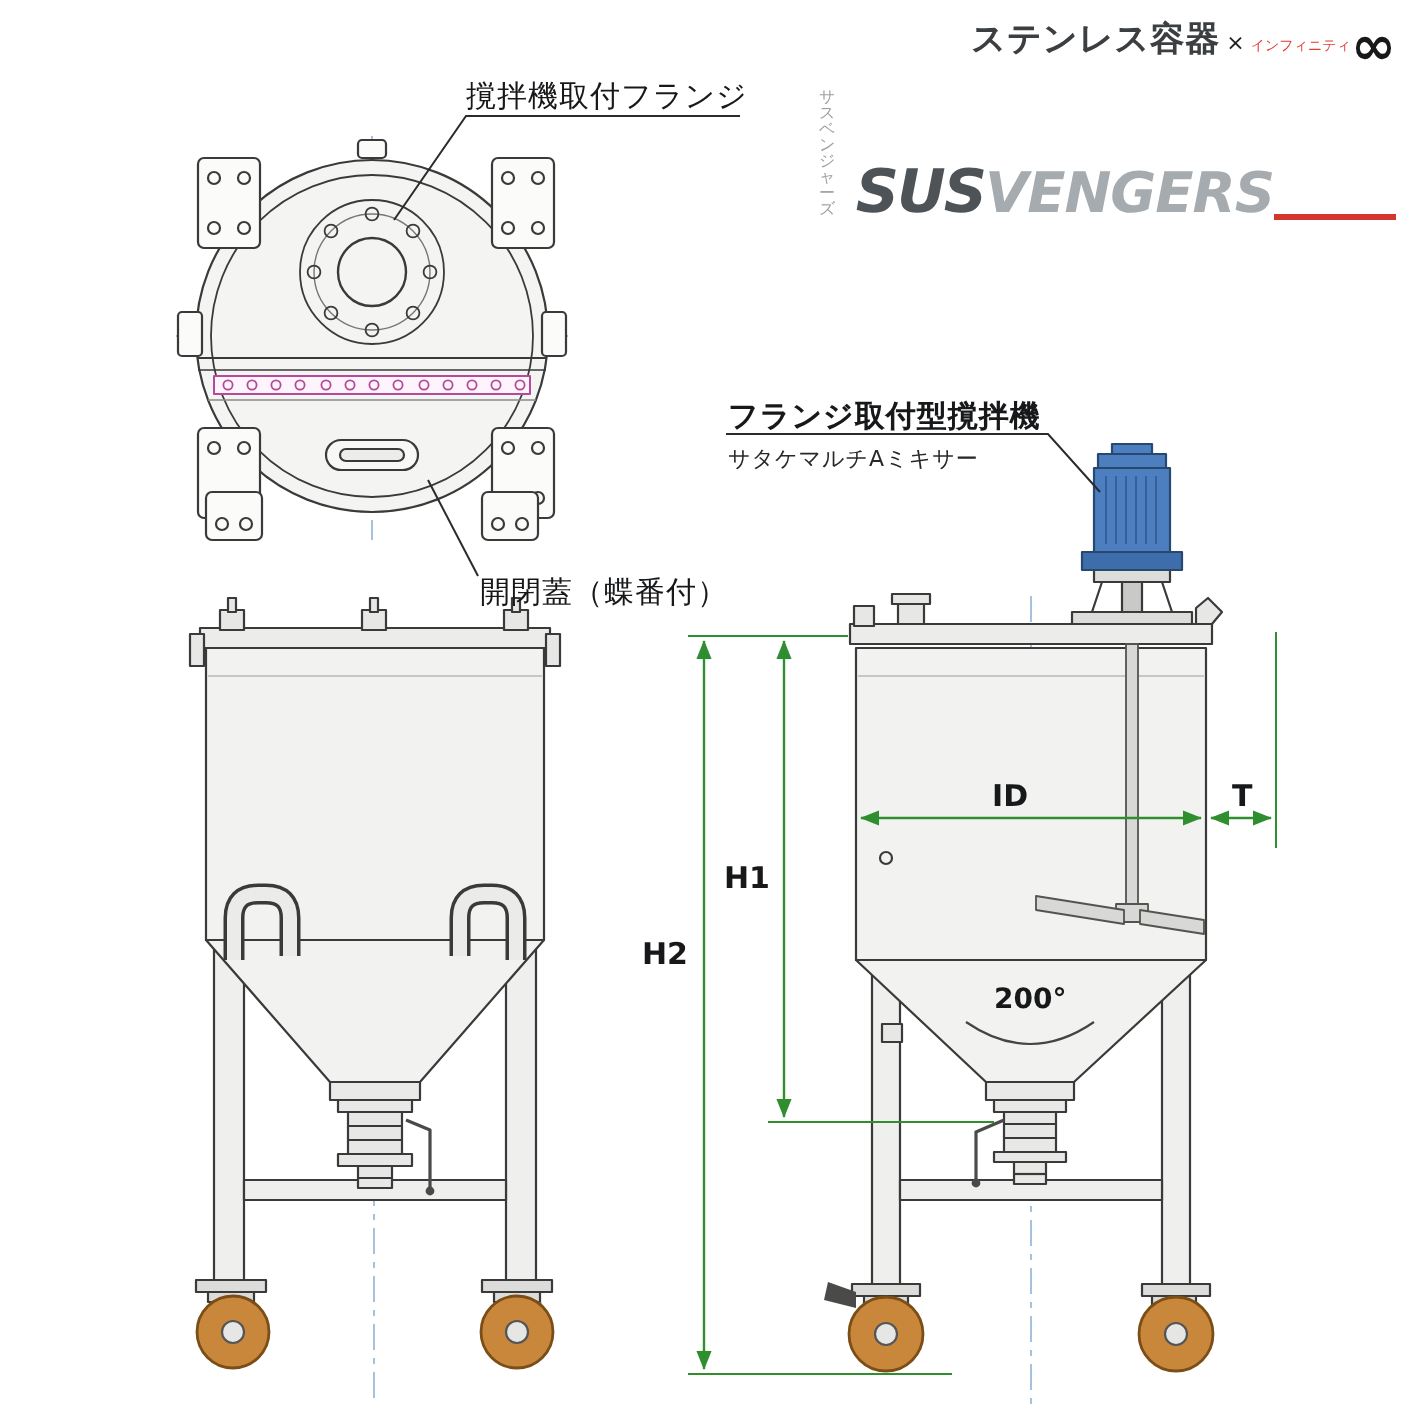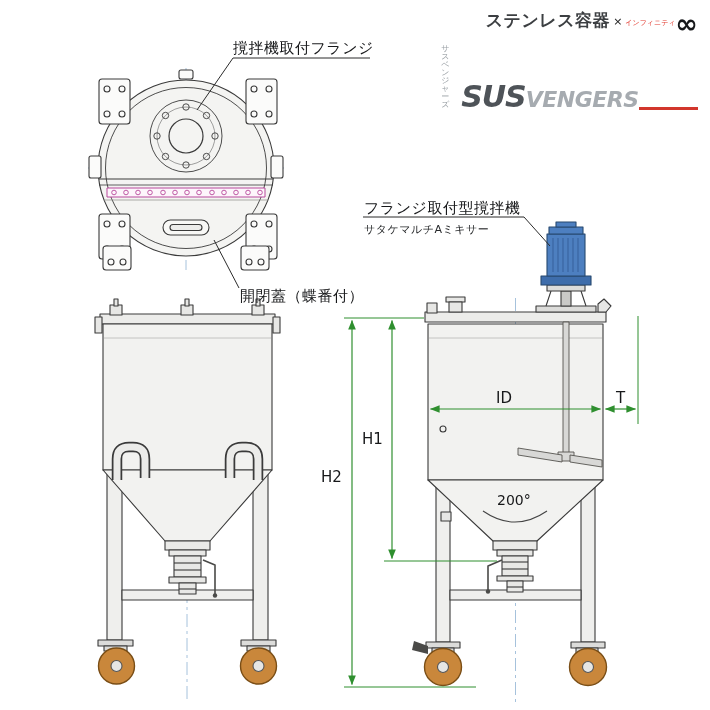--- a/index.html
+++ b/index.html
@@ -3,36 +3,36 @@
 <meta charset="utf-8">
 <style>
   * { margin:0; padding:0; box-sizing:border-box; }
   html,body { background:#ffffff; }
   body { font-family:"DejaVu Sans","Liberation Sans",sans-serif; }
   .stage { position:relative; width:710px; height:710px; background:#ffffff; overflow:hidden; }
   svg.draw { position:absolute; left:0; top:0; }
 
   .lbl { position:absolute; white-space:nowrap; color:#17181a; }
   .anno { font-size:15px; letter-spacing:0.5px; }
-  .bold { font-weight:normal; }
+  .bold { font-weight:bold; }
   .sub  { font-size:11px; color:#26282a; letter-spacing:0.5px; }
-  .dim  { font-weight:normal; font-size:15px; }
+  .dim  { font-weight:bold; font-size:15px; }
 
   .brand { position:absolute; top:12px; right:12px; display:flex; flex-direction:column; align-items:flex-end;justify-content:center; }
   .brand-row1 { display:flex; align-items:flex-end; gap:3px; }
   .b1-text { font-size:17px; font-weight:bold; color:#3c3f42; letter-spacing:0.5px; line-height:1; padding-bottom:4px; }
   .b1-x { font-size:11px; color:#222; line-height:1; padding-bottom:6px; }
   .b1-inf-wrap { display:inline-flex; align-items:center; }
   .b1-ruby { font-size:7px; color:#e23b30; line-height:1; }
   .b1-inf { font-size:27px; font-weight:bold; color:#16181a; line-height:0.72; }
   .brand-row2 { display:flex; flex-direction:row; align-items:flex-end; margin-top:8px; }
   .b2-ruby { font-size:8px; color:#9aa0a5; letter-spacing:1.5px; line-height:1; margin-bottom:1px; margin-right:2px; }
   .b2-main { display:flex; align-items:baseline; line-height:0.9;margin-top:42px; }
   .b2-sus { font-style:italic; font-weight:bold; font-size:30px; color:#4e5358; letter-spacing:-1px; }
-  .b2-vengers { font-style:italic; font-weight:bold; font-size:22px; color:#a6abb0; letter-spacing:-0.5px; }
+  .b2-vengers { font-style:italic; font-weight:bold; font-size:28px; color:#a6abb0; letter-spacing:-0.5px; }
   .b2-underline { height:3px; background:#d2362c; width:100%; margin-top:2px; }
 </style>
 </head>
 <body>
 
 <div class="stage">
 
 <svg class="draw" width="710" height="710" viewBox="0 0 710 710" xmlns="http://www.w3.org/2000/svg">
   <defs>
     <marker id="arG" viewBox="0 0 10 10" refX="9.5" refY="5" markerWidth="8" markerHeight="8" orient="auto-start-reverse">

